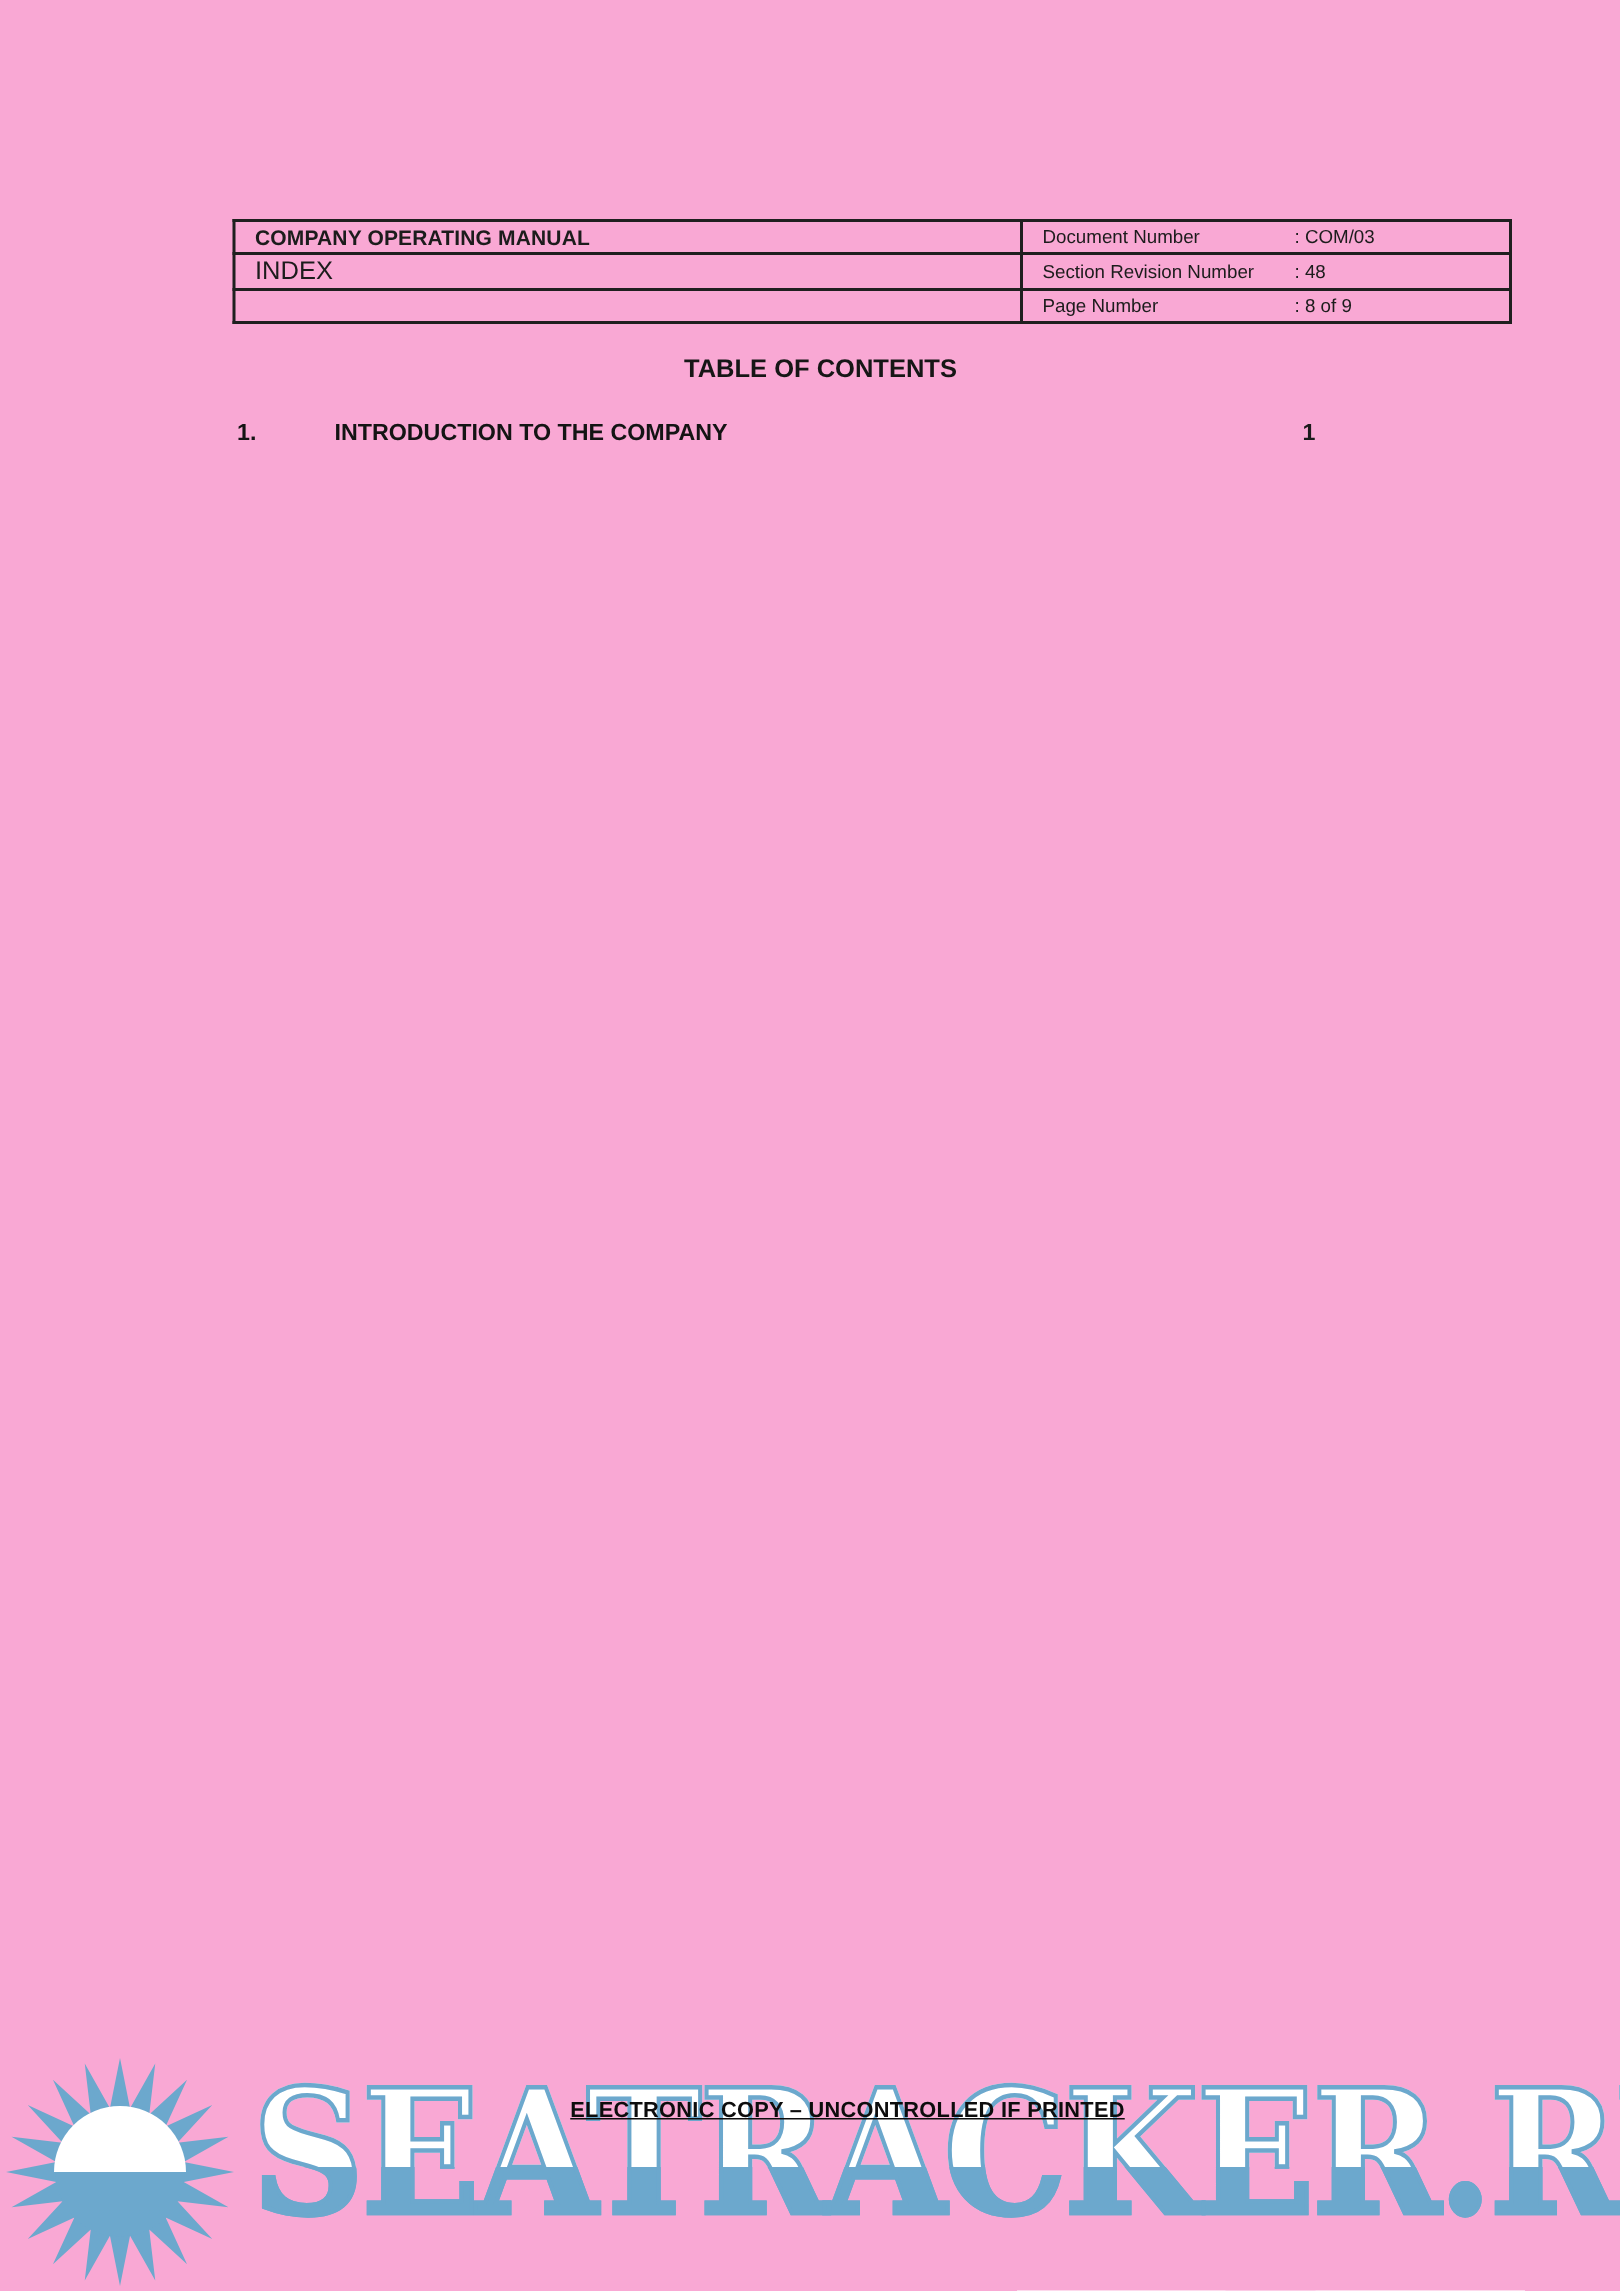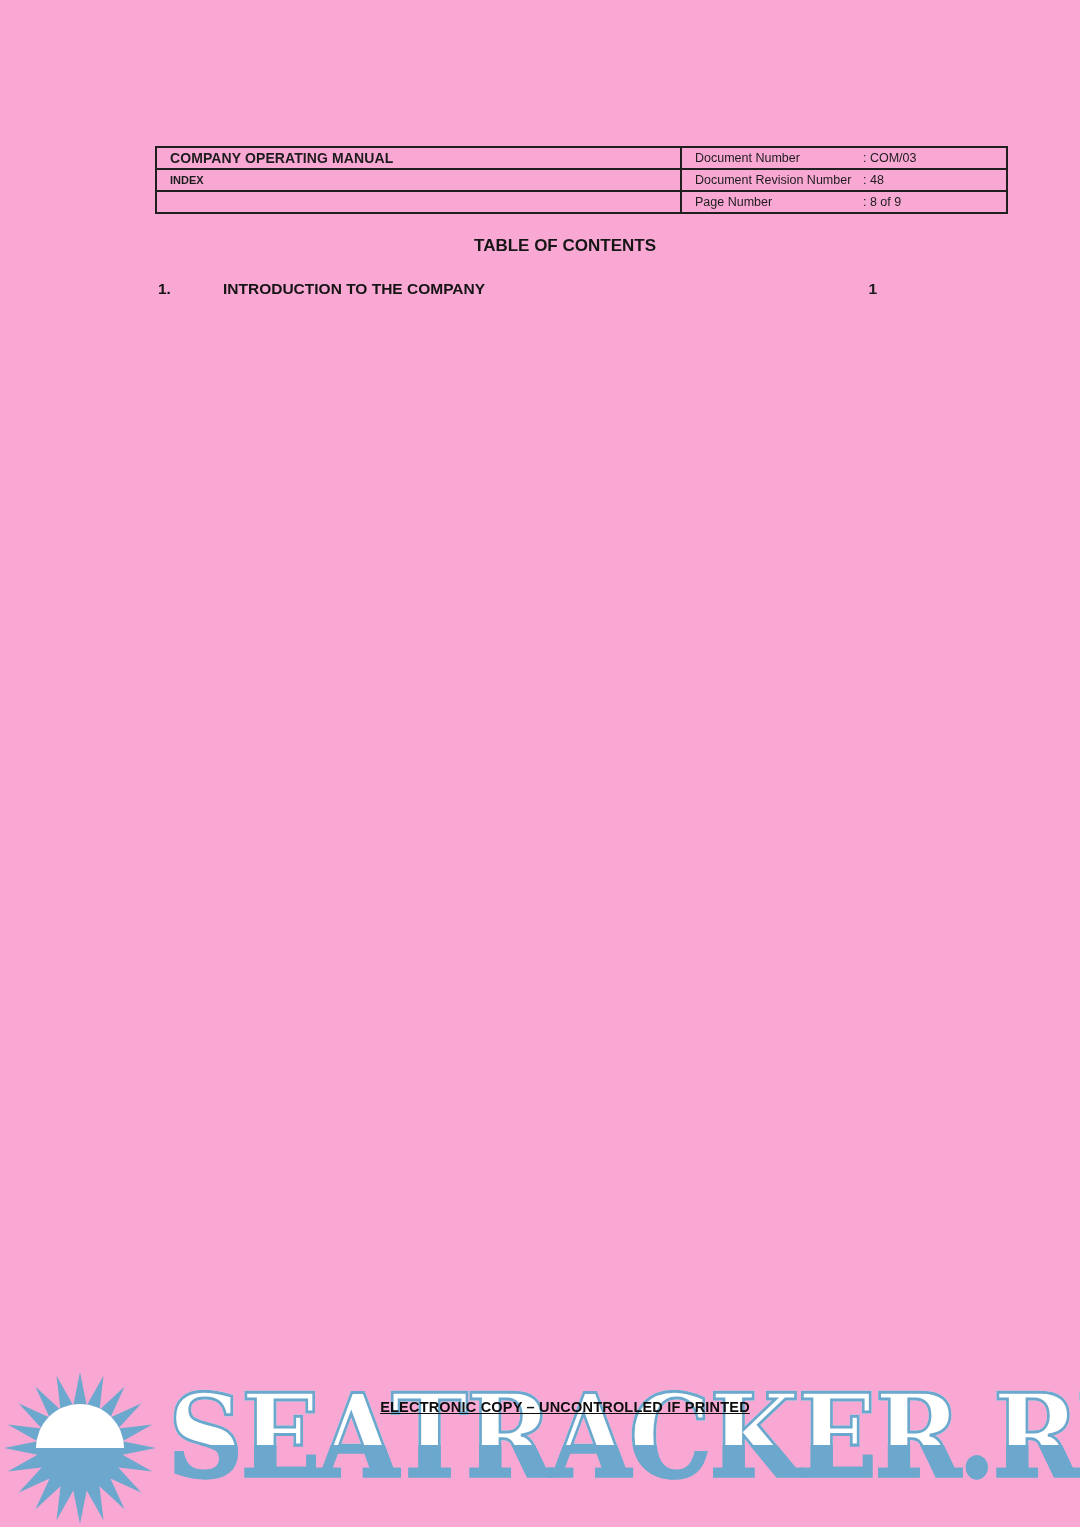--- a/index.html
+++ b/index.html
@@ -27,29 +27,29 @@
     border: 2px solid #1f1f1f;
     height: 22px;
     padding: 1px 0 1px 13px;
     vertical-align: middle;
     font-size: 12.5px;
     color: #1c1c1c;
   }
   .doc-header .c-left  { width: 525px; }
   .doc-header .c-right { width: 326px; }
   .hdr-title { font-weight: bold; font-size: 14px; letter-spacing: 0.1px; }
-  .hdr-sub   { font-weight: bold; font-size: 11px; }
+  .hdr-sub   { font-weight: normal; font-size: 17px; }
   .kv { display: flex; }
   .kv .k { width: 168px; flex: 0 0 168px; }
   .kv .v { flex: 1; }
 
   
   .toc-title {
     position: absolute;
-    left: 155px;
+    left: 137px;
     top: 236px;
     width: 820px;
     text-align: center;
     font-weight: bold;
     font-size: 17px;
     color: #161616;
   }
   .toc {
     position: absolute;
     left: 158px;
@@ -132,21 +132,21 @@
           <span class="v">: COM/03</span>
         </span>
       </td>
     </tr>
     <tr>
       <td class="c-left">
         <span class="hdr-sub">INDEX</span>
       </td>
       <td class="c-right">
         <span class="kv">
-          <span class="k">Document Revision Number</span>
+          <span class="k">Section Revision Number</span>
           <span class="v">: 48</span>
         </span>
       </td>
     </tr>
     <tr>
       <td class="c-left"></td>
       <td class="c-right">
         <span class="kv">
           <span class="k">Page Number</span>
           <span class="v">: 8 of 9</span>

